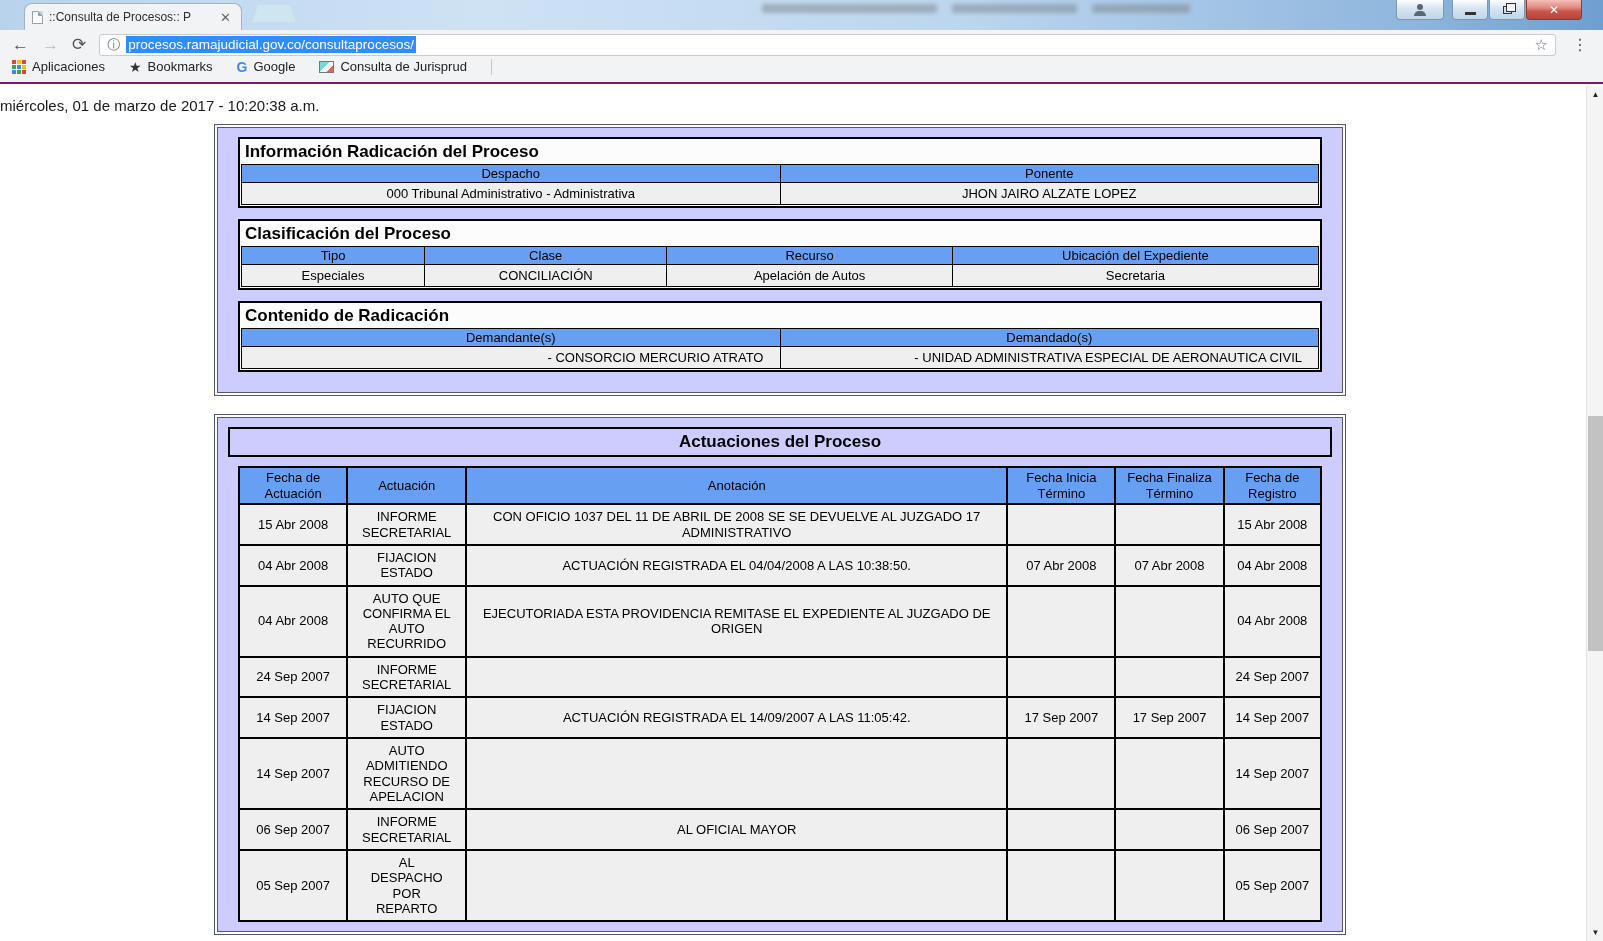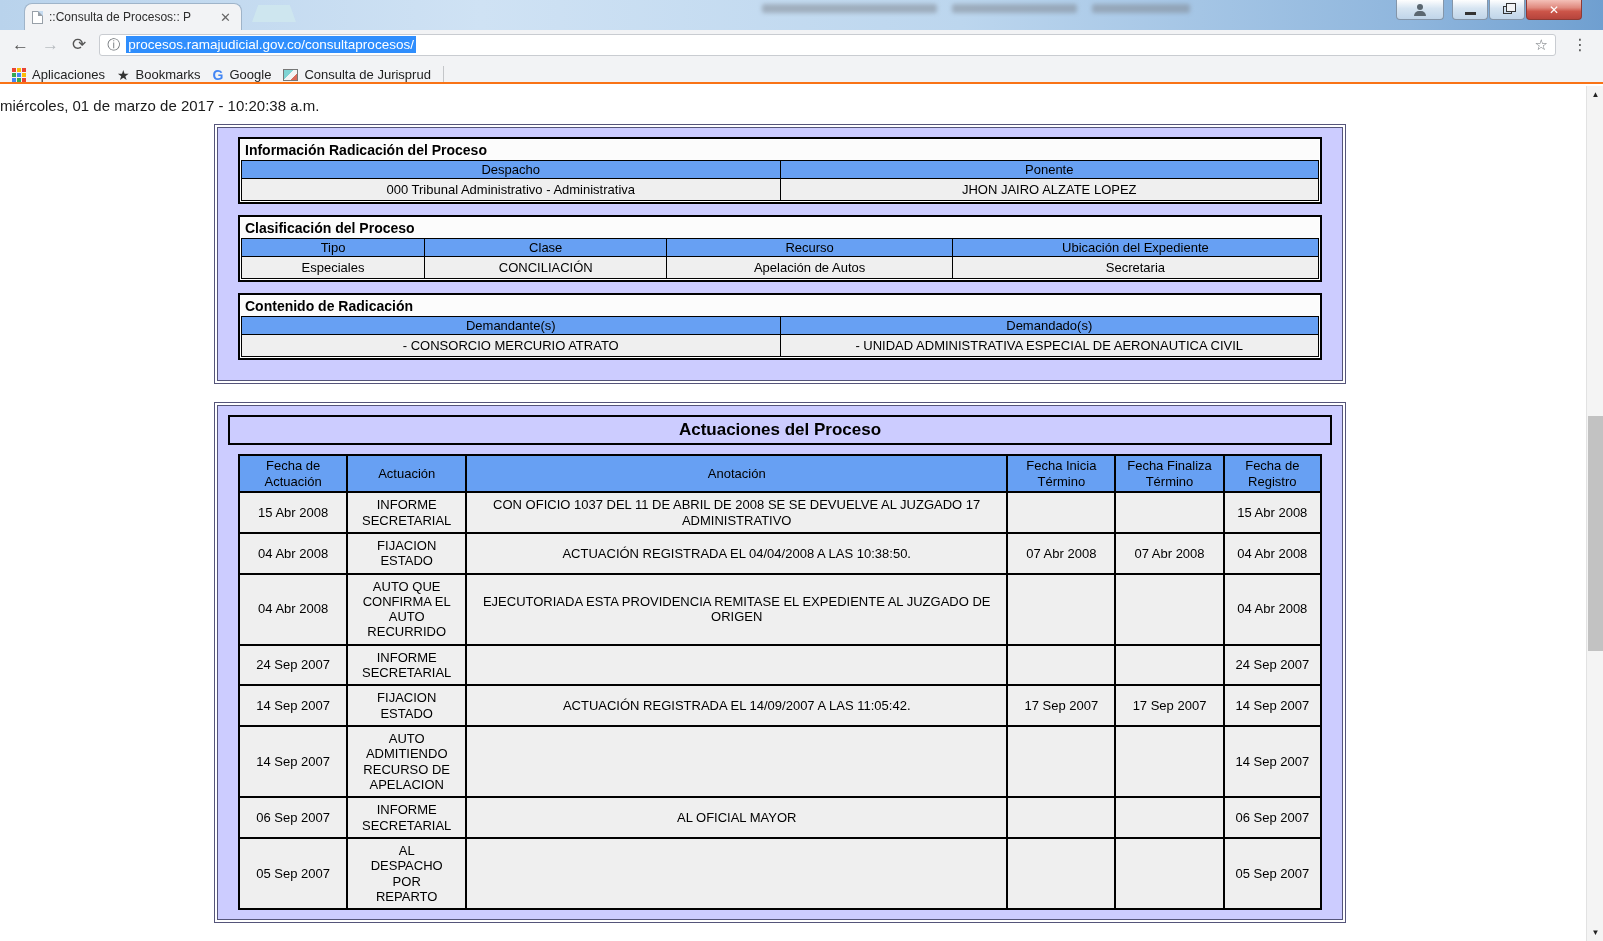--- a/index.html
+++ b/index.html
@@ -48,21 +48,21 @@
   .nav-ic.disabled{color:#b8bcc0;}
   .urlbar{flex:1;height:22px;background:#fff;border:1px solid #c9ccd1;border-radius:3px;
     display:flex;align-items:center;padding:0 7px;gap:6px;}
   .info-ic{font-size:13px;color:#6b7075;line-height:1;}
   .url-text{font-size:13.5px;background:var(--sel-blue);color:#fff;padding:1px 2px;white-space:nowrap;}
   .star-ic{margin-left:auto;font-size:15px;color:#6b7075;line-height:1;}
   .menu-ic{font-size:16px;color:#555;width:22px;text-align:center;letter-spacing:0;}
 
   
   .bmbar{position:absolute;top:59px;left:0;width:100%;height:25px;background:var(--chrome-gray);
-    border-bottom:2px solid #f97316;display:flex;align-items:flex-end;padding:0 12px;gap:12px;}
+    border-bottom:2px solid #701a75;display:flex;align-items:flex-start;padding:0 12px;gap:24px;}
   .bm{display:flex;align-items:center;gap:6px;font-size:13px;color:#222;white-space:nowrap;}
   .apps-grid{display:grid;grid-template-columns:repeat(3,4px);grid-template-rows:repeat(3,4px);gap:1px;}
   .apps-grid i{display:block;}
   .bm-star{font-size:14px;color:#333;line-height:1;}
   .g-logo{font-size:14px;font-weight:bold;color:#4285F4;line-height:1;}
   .pic-ic{width:15px;height:12px;border:1px solid #777;
     background:linear-gradient(135deg,#7fd4d4 0 40%,#f3f3f3 40% 70%,#d86a5a 70%);}
   .bm-sep{width:1px;height:16px;background:#c4c6c9;}
 
   
@@ -72,27 +72,27 @@
     font-size:8px;color:#222;}
   .sb-thumb{position:absolute;left:1px;top:330px;width:15px;height:235px;background:#c2c2c2;}
 
   .date-line{text-align:left;font-size:15px;color:#1a1a1a;padding:11px 0 10px;}
 
   .panel{width:1132px;margin:0 0 18px 214px;border:1px solid #55557a;background:#fff;padding:2px;}
   .panel-in{background:var(--lavender);border:1px solid #55557a;padding:9px 10px;}
   .panel-title{border:2px solid #000;text-align:center;font-weight:bold;font-size:17px;color:#000;
     padding:3px 0;margin-bottom:9px;}
   .section{margin:0 10px 11px;border:2px solid #000;background:#fff;padding:1px;}
-  .section-label{font-weight:bold;font-size:14px;color:#000;padding:2px 4px;background:#fcfcfc;}
+  .section-label{font-weight:bold;font-size:17px;color:#000;padding:2px 4px;background:#fcfcfc;}
   table.dtab{width:100%;border-collapse:collapse;}
   table.dtab th{background:var(--header-blue);font-weight:normal;font-size:13px;color:#000;
     border:1.5px solid #000;padding:1px 2px;text-align:center;}
   table.dtab td{background:var(--cell-gray);font-size:13px;color:#000;border:1.5px solid #000;
     padding:3px 16px;text-align:center;}
-  table.dtab td.left{text-align:center;}
+  table.dtab td.left{text-align:right;}
   td.empty-row{height:13px;background:#f6f6f6;}
 
   .act-table-wrap{margin:0 10px;}
   table.atab{width:100%;border-collapse:collapse;border:2px solid #000;}
   table.atab th{background:var(--header-blue);font-weight:normal;font-size:13px;color:#000;
     border:2px solid #000;padding:2px 3px;text-align:center;line-height:1.2;}
   table.atab td{background:var(--cell-gray);font-size:13px;color:#000;border:2px solid #000;
     padding:4px 4px;line-height:1.18;}
   td.ctr{text-align:center;}
   td.pre{white-space:pre-line;text-align:center;}

